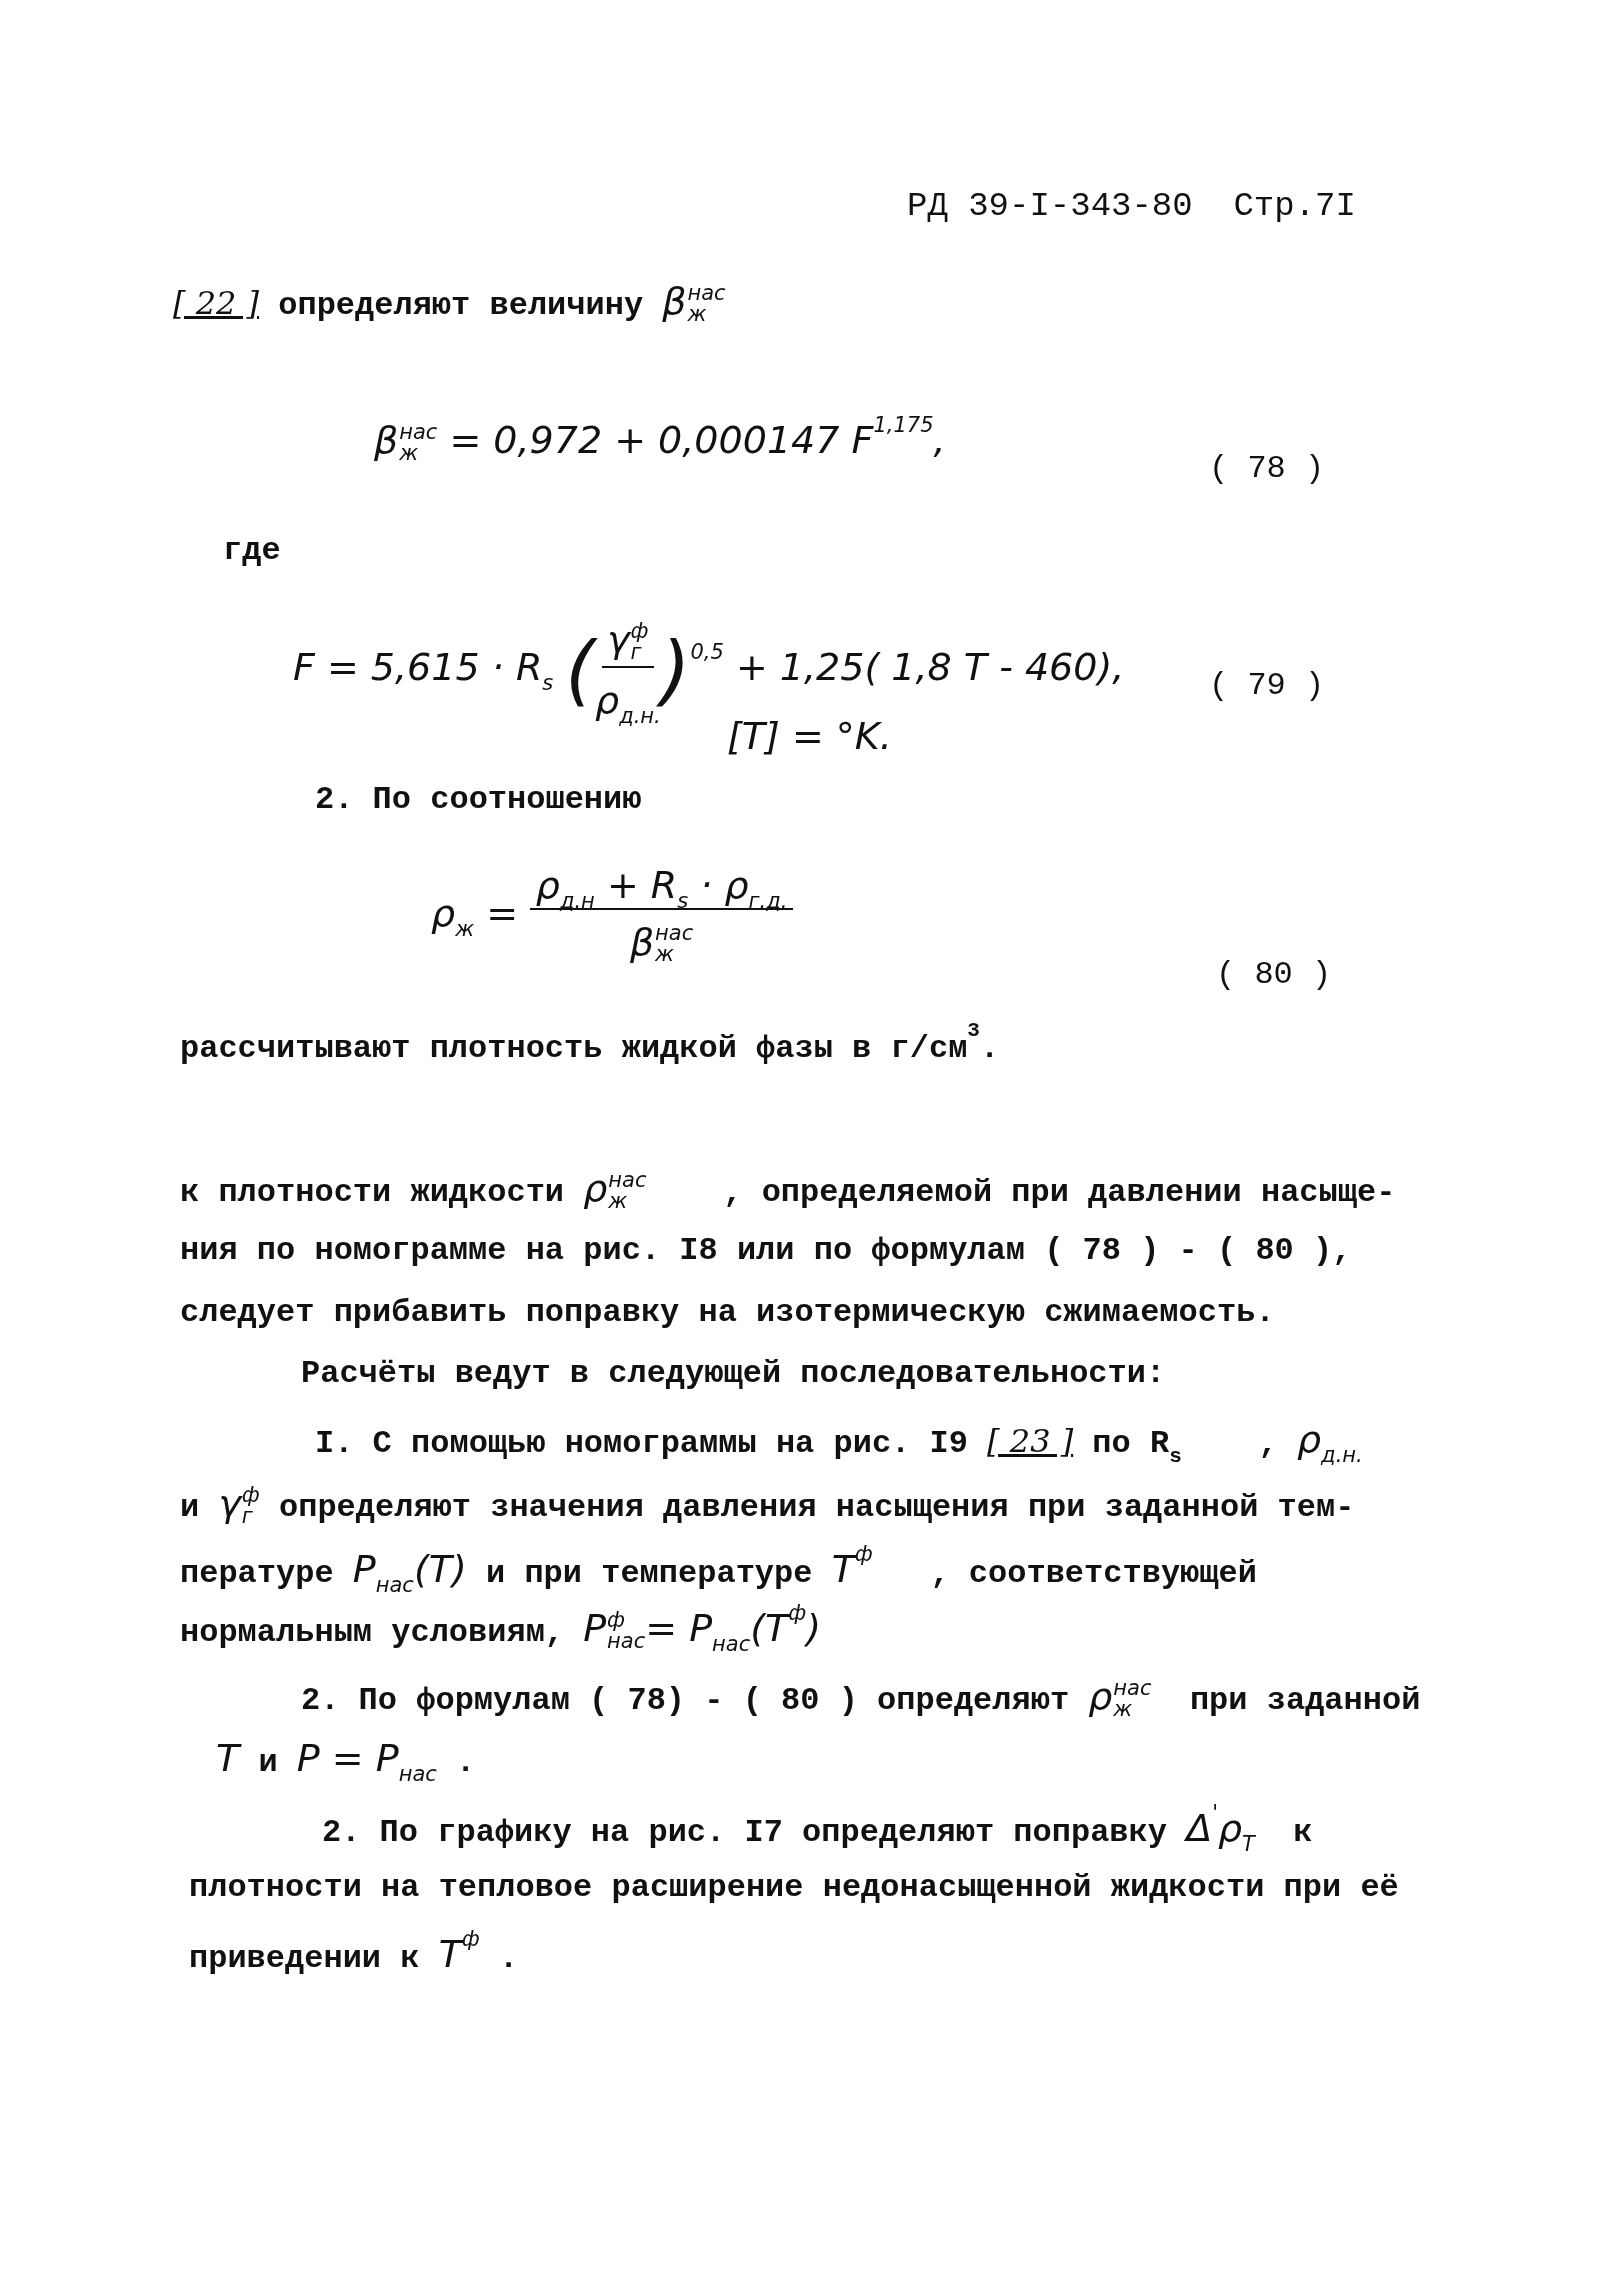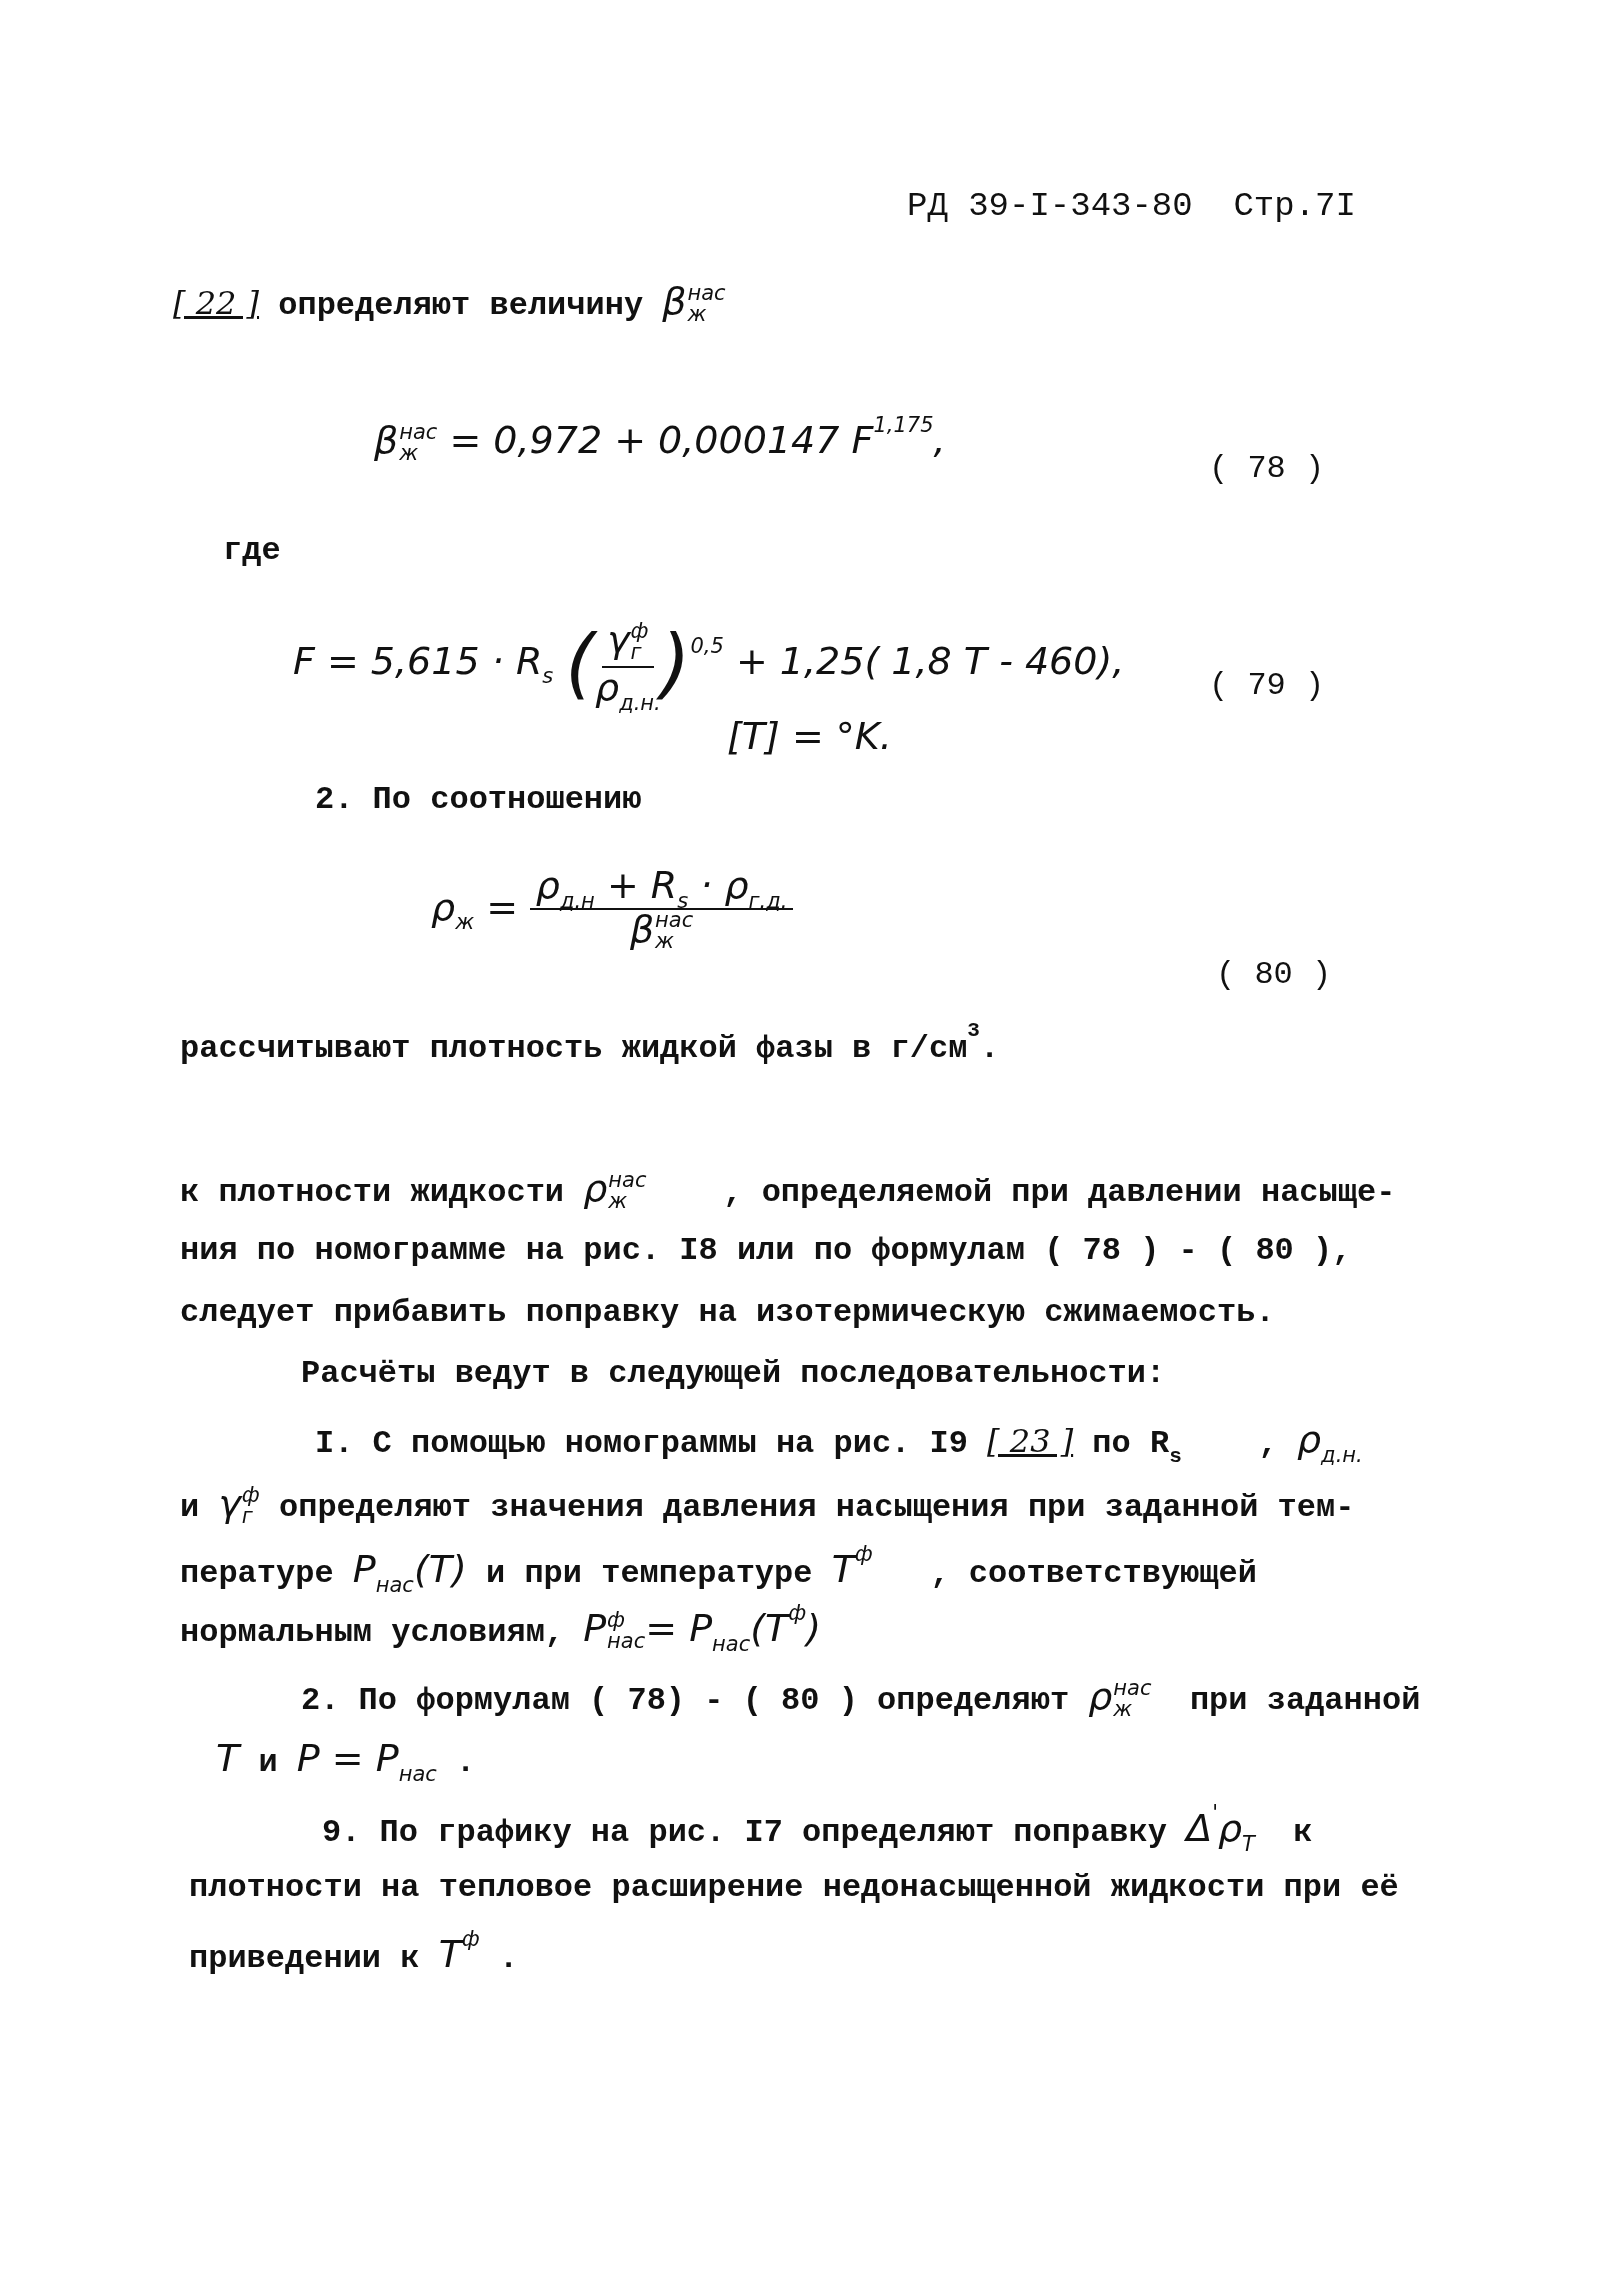--- a/index.html
+++ b/index.html
@@ -8,21 +8,21 @@
   .page { position: absolute; left: 0; top: 0; width: 1609px; height: 2290px; }
   .t { position: absolute; white-space: nowrap; font-size: 32px; font-weight: bold; letter-spacing: 0px; line-height: 1; }
   .m { font-family: "DejaVu Serif", "Liberation Serif", serif; font-style: italic; font-weight: normal; text-decoration: underline; }
   .hw { font-family: "DejaVu Sans", "Liberation Sans", sans-serif; font-style: italic; font-weight: normal; font-size: 38px; }
   .sup { position: relative; font-size: 21px; top: -21px; }
   .sub { position: relative; font-size: 21px; top: 9.5px; }
   .supsub { display: inline-flex; flex-direction: column; vertical-align: middle; line-height: 1; font-size: 21px; margin-left: 0.9px; }
   .eqno { position: absolute; font-family: "Liberation Mono", monospace; font-size: 32px; font-weight: normal; white-space: pre; }
   .frac { display: inline-flex; flex-direction: column; align-items: center; vertical-align: middle; }
   .frac .num { border-bottom: 2.8px solid #111; padding: 0 5.7px 3.8px; }
-  .frac .den { padding-top: 0; font-style: italic; }
+  .frac .den { padding-top: 13px; font-style: italic; }
   .paren { font-size: 76px; font-weight: normal; font-family: "DejaVu Sans", sans-serif; vertical-align: middle; }
 </style>
 </head>
 <body>
 
 <div class="page">
 
   <div class="t" style="left:907px; top:189px; font-weight:normal; font-size:34px;">
     <span>РД 39-I-343-80</span>&nbsp;&nbsp;<span>Стр.7I</span>
   </div>
@@ -131,21 +131,21 @@
     &nbsp;<span>при заданной</span>
   </div>
   <div class="t" style="left:216px; top:1739px;">
     <span class="hw">T</span>
     <span>и</span>
     <span class="hw"><span>P = P</span><span class="sub">нас</span></span>
     <span>.</span>
   </div>
 
   <div class="t" style="left:322px; top:1809px;">
-    <span>9. По графику на рис. I7 определяют поправку</span>
+    <span>2. По графику на рис. I7 определяют поправку</span>
     <span class="hw"><span>Δ</span><span class="sup">'</span><span>ρ</span><span class="sub">T</span></span>
     &nbsp;<span>к</span>
   </div>
   <div class="t" style="left:189px; top:1872px;">плотности на тепловое расширение недонасыщенной жидкости при её</div>
   <div class="t" style="left:189px; top:1935px;">
     <span>приведении к</span>
     <span class="hw"><span>T</span><span class="sup">ф</span></span>
     <span>.</span>
   </div>
 

